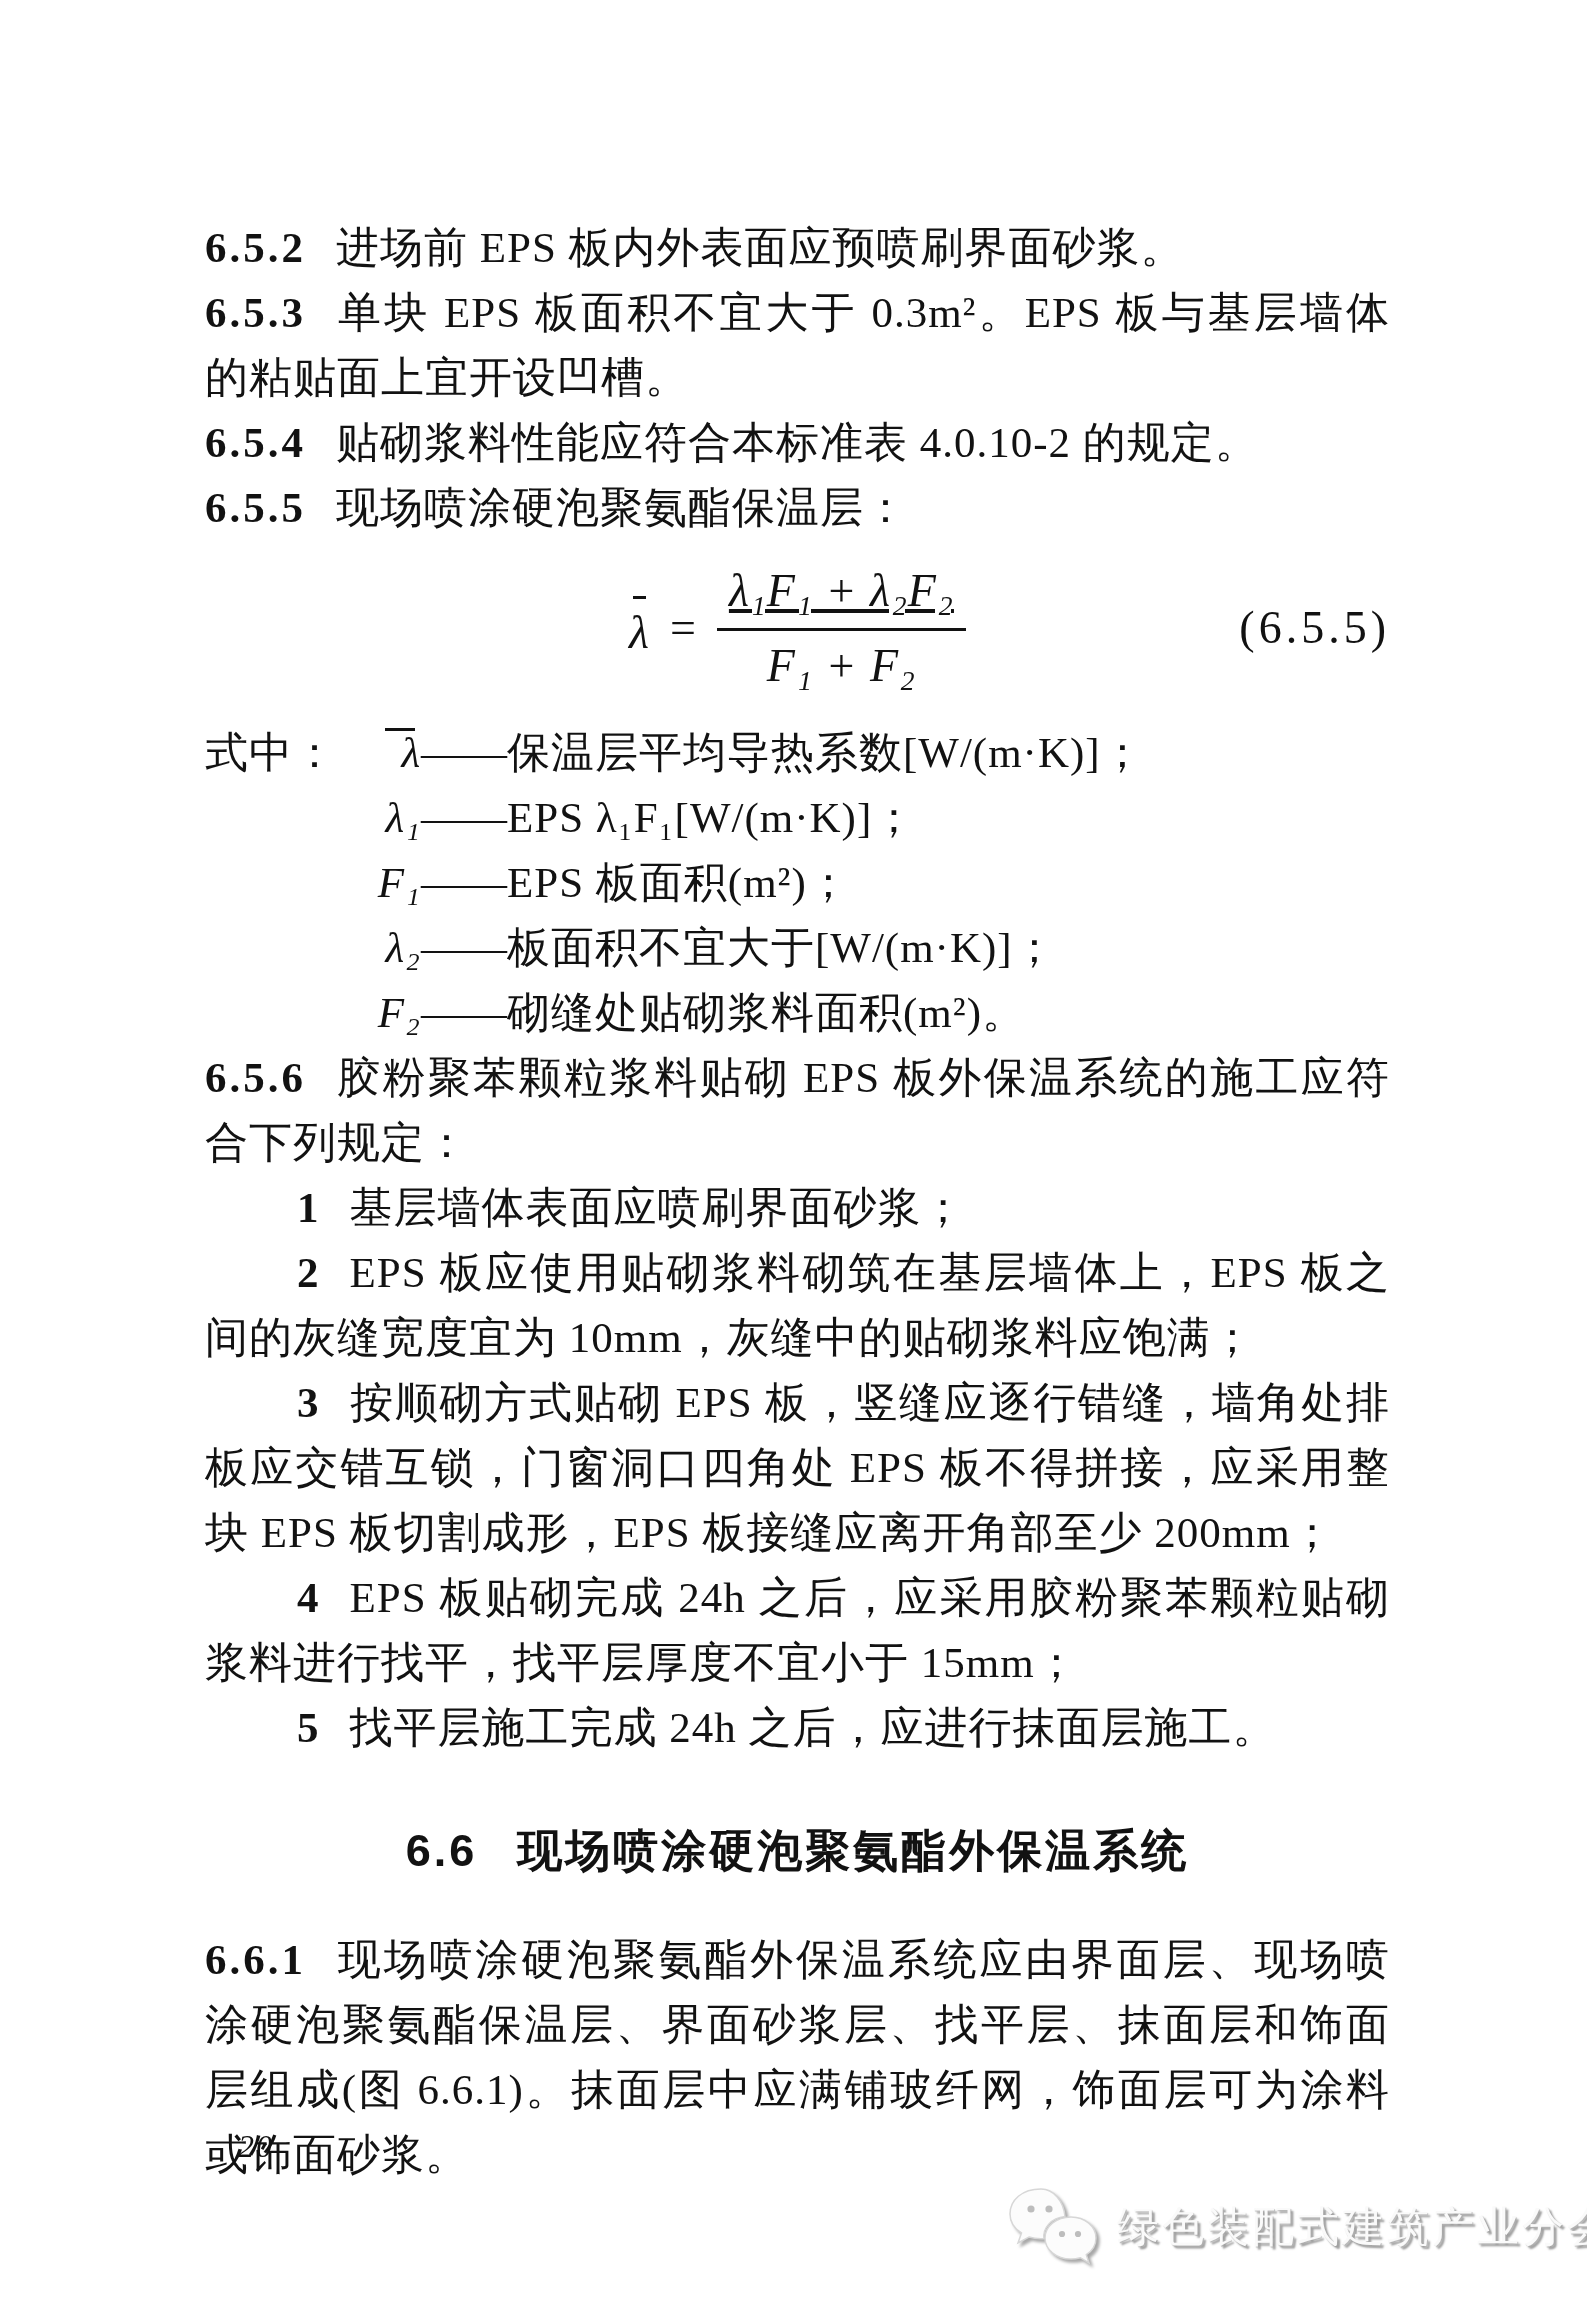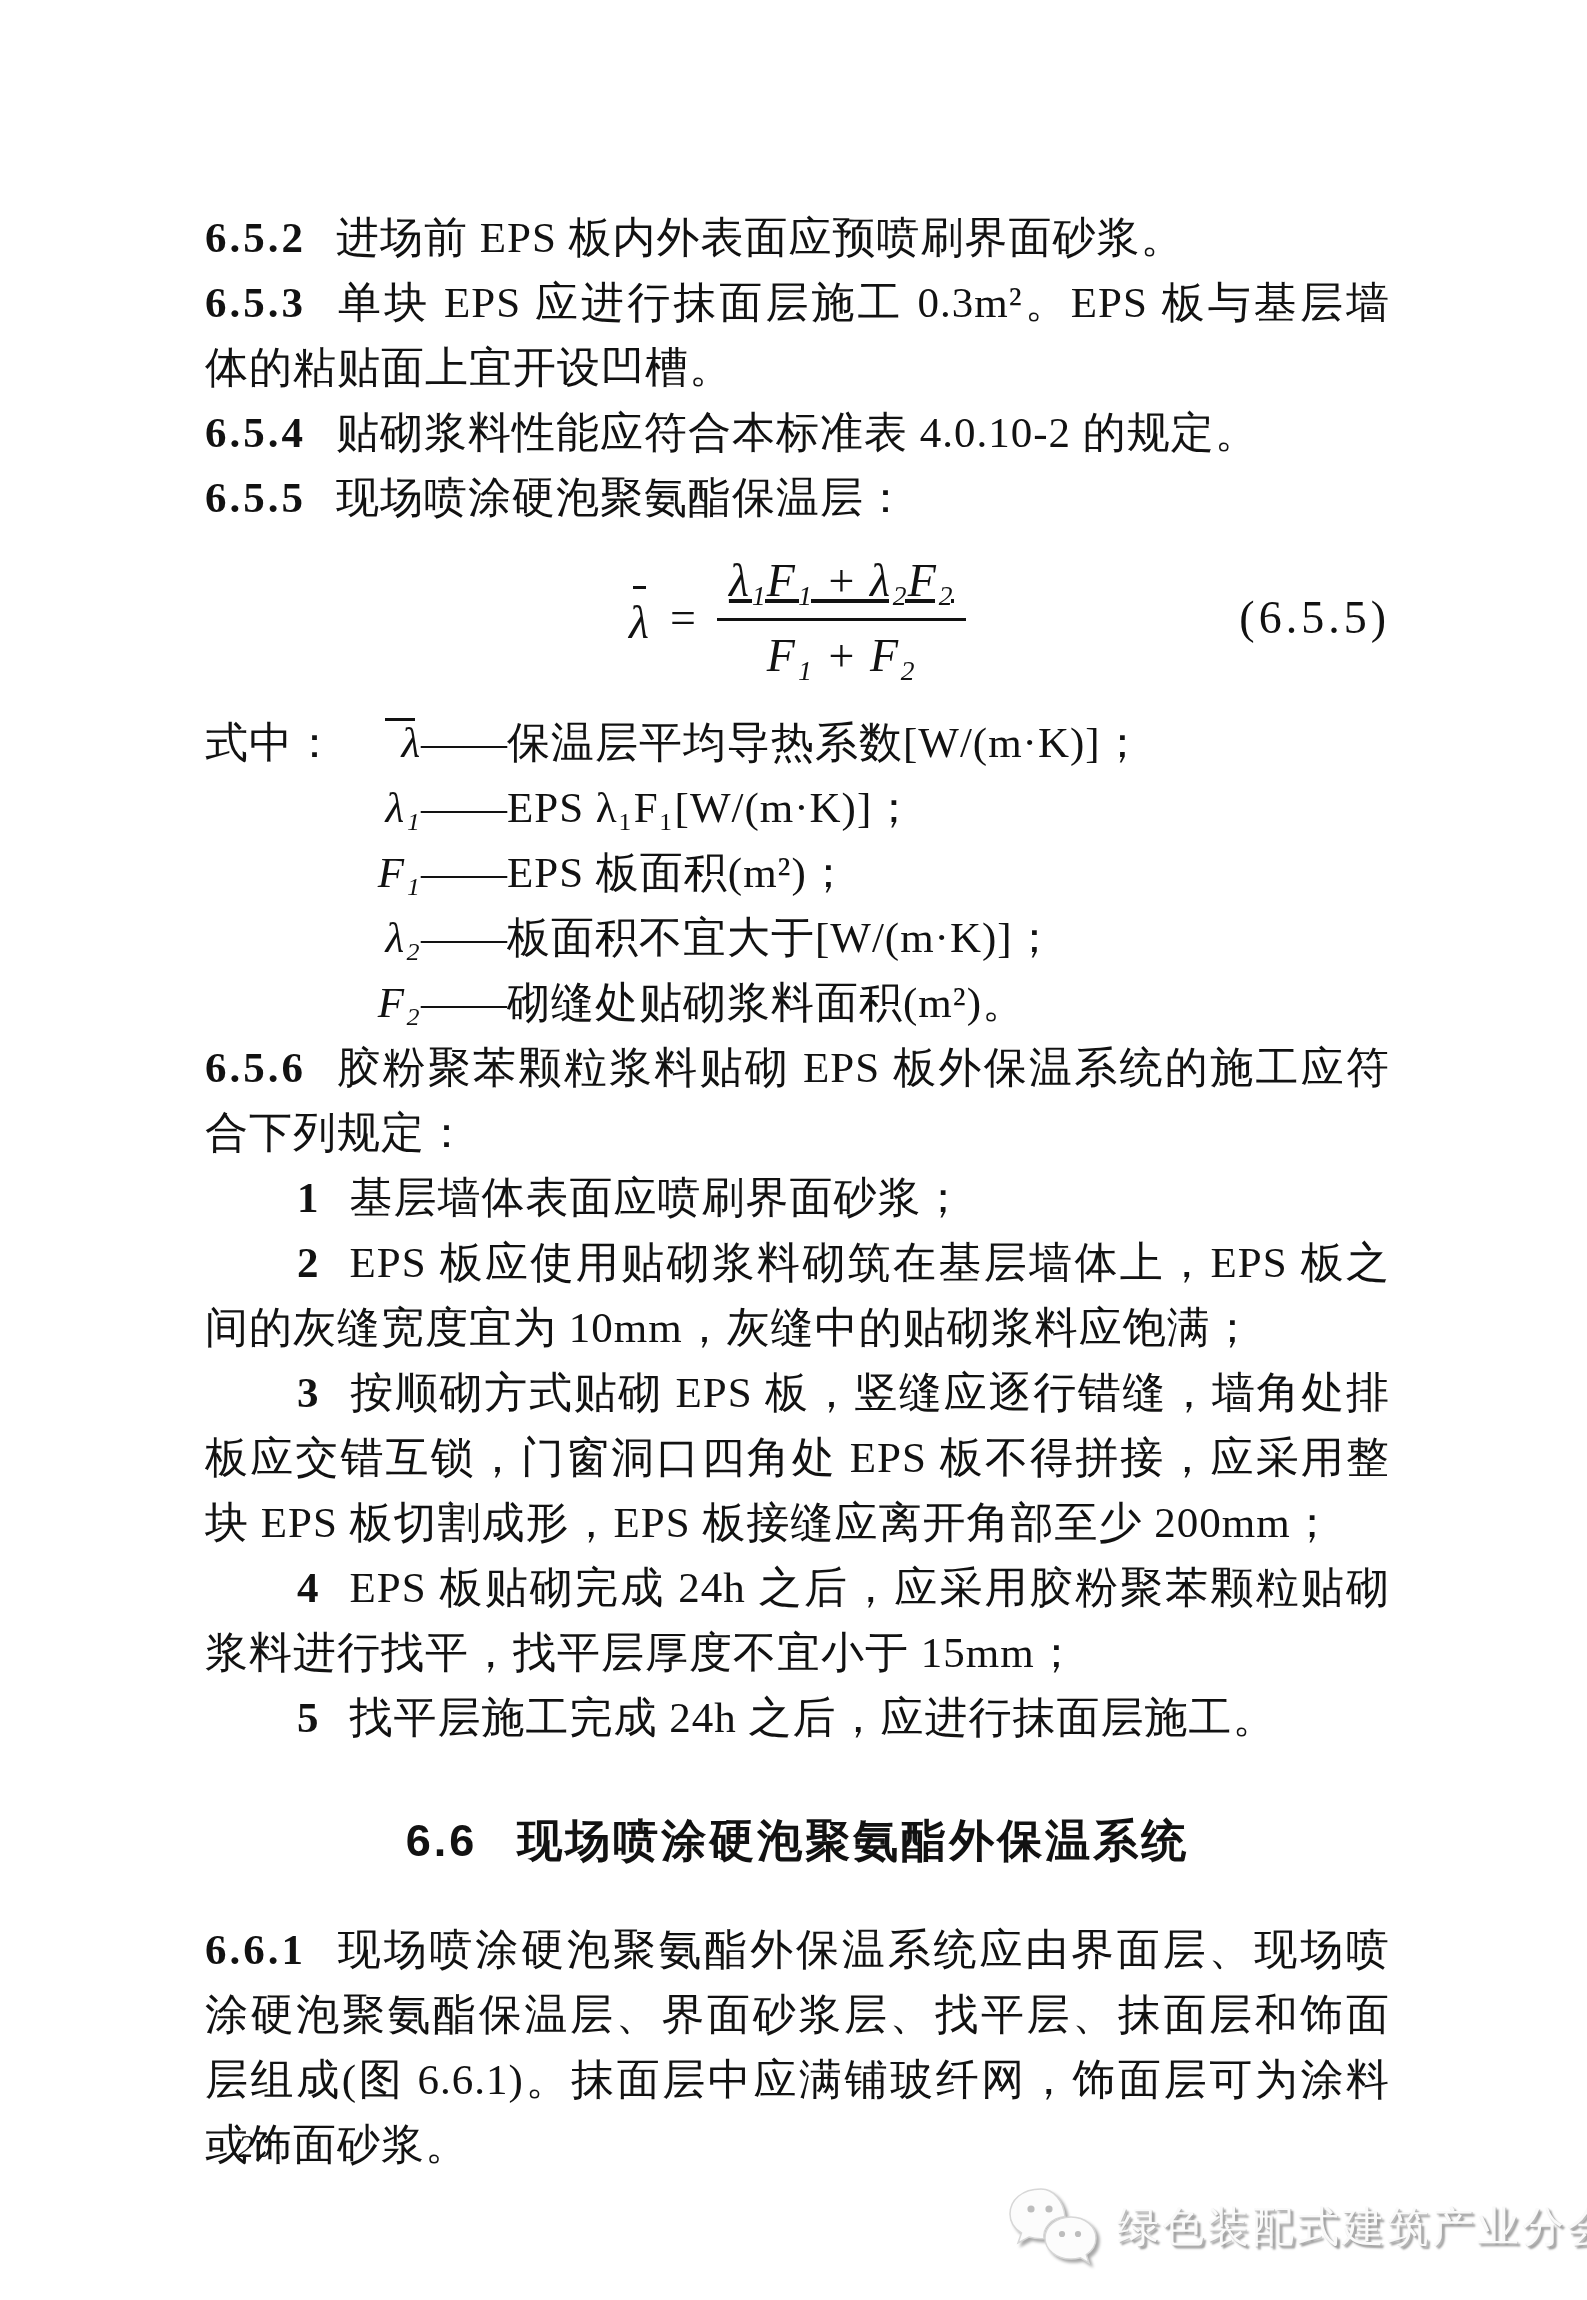--- a/index.html
+++ b/index.html
@@ -6,21 +6,21 @@
   .page {
     position:relative;
     width:1587px; height:2300px;
     background:#ffffff;
     color:#121212;
     font-family:"Liberation Serif","DejaVu Serif",serif;
     overflow:hidden;
   }
   .content {
     position:absolute;
-    left:205px; top:205px;
+    left:205px; top:215px;
     width:1185px;
     font-size:43px;
     line-height:65px;
     text-align:justify;
     letter-spacing:1px;
   }
   p { margin:0; }
   .clause-num, .item-num { font-weight:bold; letter-spacing:3px; }
   .clause-num { margin-right:30px; }
   .item { text-indent:92px; }
@@ -94,21 +94,21 @@
   .wechat-icon { filter:drop-shadow(3px 3px 1.5px #a8a8a8); }
 </style>
 </head>
 <body>
 
 <div class="page">
   <div class="content">
 
     <p class="clause"><span class="clause-num">6.5.2</span><span>进场前 EPS 板内外表面应预喷刷界面砂浆。</span></p>
 
-    <p class="clause"><span class="clause-num">6.5.3</span><span>单块 EPS 应进行抹面层施工 0.3m²。EPS 板与基层墙体的粘贴面上宜开设凹槽。</span></p>
+    <p class="clause"><span class="clause-num">6.5.3</span><span>单块 EPS 板面积不宜大于 0.3m²。EPS 板与基层墙体的粘贴面上宜开设凹槽。</span></p>
 
     <p class="clause"><span class="clause-num">6.5.4</span><span>贴砌浆料性能应符合本标准表 4.0.10-2 的规定。</span></p>
 
     <p class="clause"><span class="clause-num">6.5.5</span><span>现场喷涂硬泡聚氨酯保温层：</span></p>
 
     <div class="formula-block">
       <span class="formula-expr">
         <span class="lambda-bar">λ</span>
         <span class="formula-eq">=</span>
         <span class="frac">

